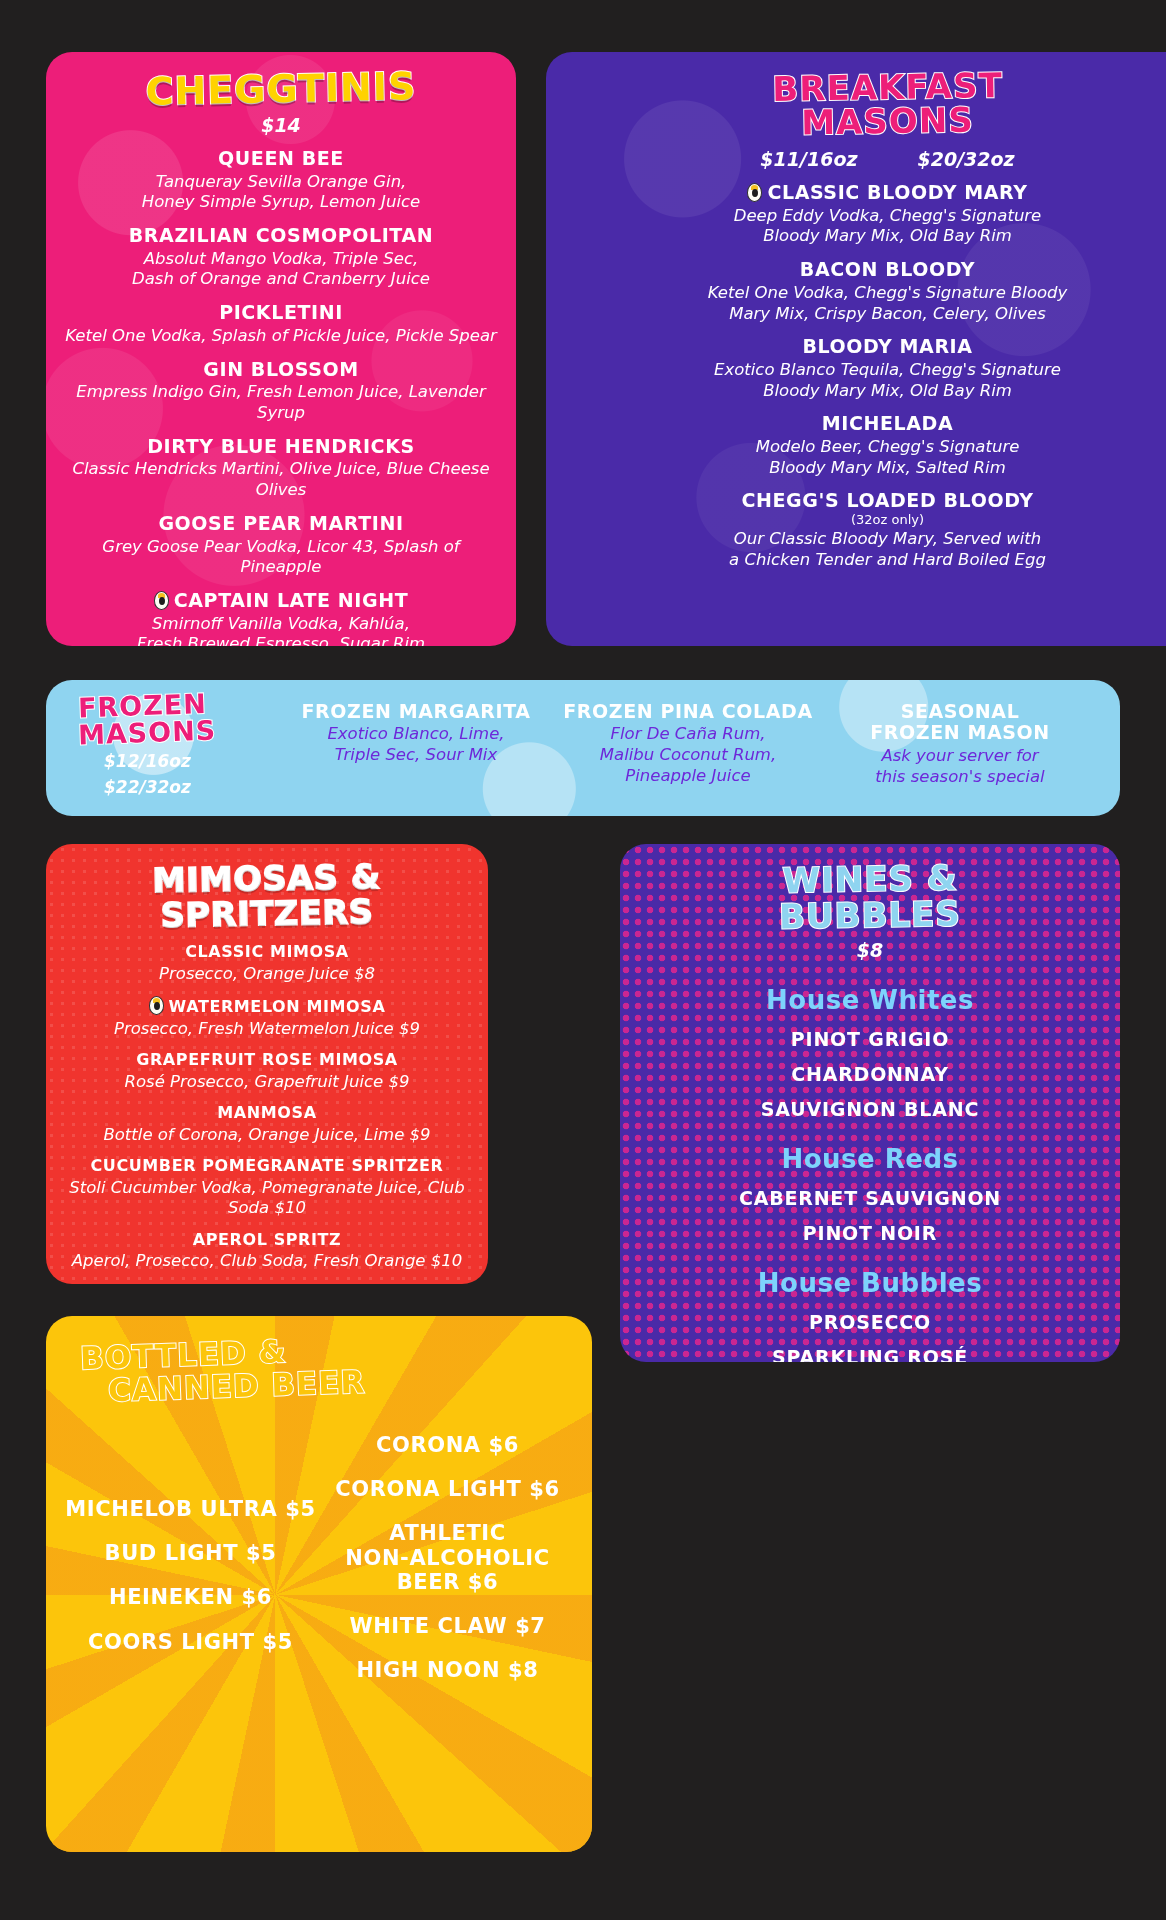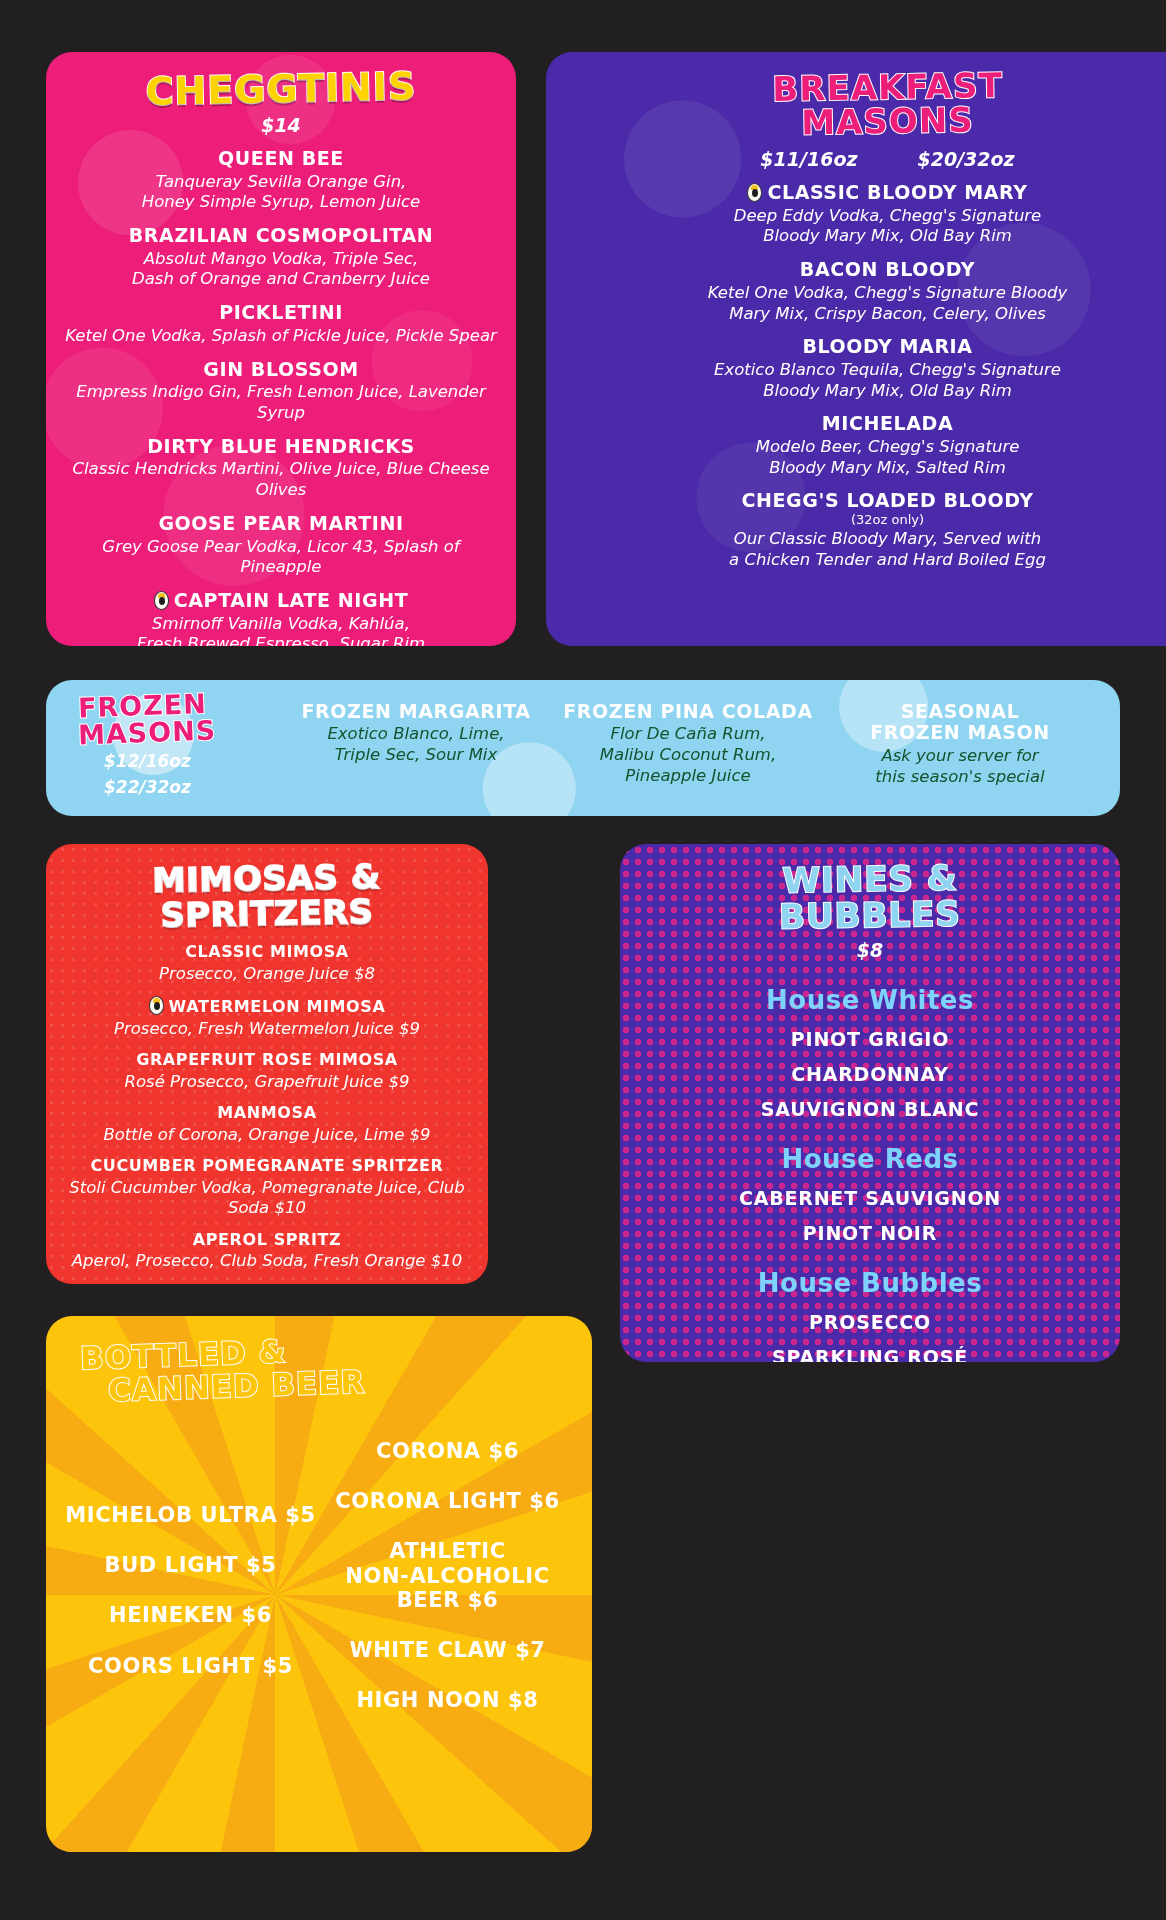--- a/index.html
+++ b/index.html
@@ -151,21 +151,21 @@
     font-size: 27px; color: #ed1e79;
     -webkit-text-stroke: 2px #fff;
     paint-order: stroke fill;
     line-height: 1.0;
     transform: rotate(-2deg);
     text-align: left;
     padding-left: 8px;
   }
   #frozen .price-line { font-size: 17px; margin-top: 6px; text-align: left; padding-left: 34px; }
   #frozen .item-name { font-size: 19px; color: #fff; }
-  #frozen .item-desc { font-size: 16.5px; color: #14532d; }
+  #frozen .item-desc { font-size: 16.5px; color: #6d28d9; }
 
   
   #mimosas {
     left: 46px; top: 844px; width: 442px; height: 440px;
     background: #f0342e;
   }
   #mimosas .dots {
     position: absolute; inset: 0; z-index: 1;
     background-image: radial-gradient(rgba(255,255,255,0.13) 1.6px, transparent 1.7px);
     background-size: 11px 11px;
@@ -238,21 +238,21 @@
     paint-order: stroke fill;
     line-height: 1.05;
     transform: rotate(-2deg);
     text-align: left;
     padding-left: 18px;
   }
   #beer .cols { display: flex; margin-top: 14px; }
   #beer .col { flex: 1; }
   #beer .beer-item {
     font-size: 21px; font-weight: bold; letter-spacing: 0.6px;
-    margin-top: 26px; text-transform: uppercase; line-height: 1.15;
+    margin-top: 20px; text-transform: uppercase; line-height: 1.15;
   }
   #beer .col-left { padding-top: 64px; }
 </style>
 </head>
 <body>
 
 <div class="page">
 
   <div class="card" id="cheggtinis">
     <div class="dots"></div>

